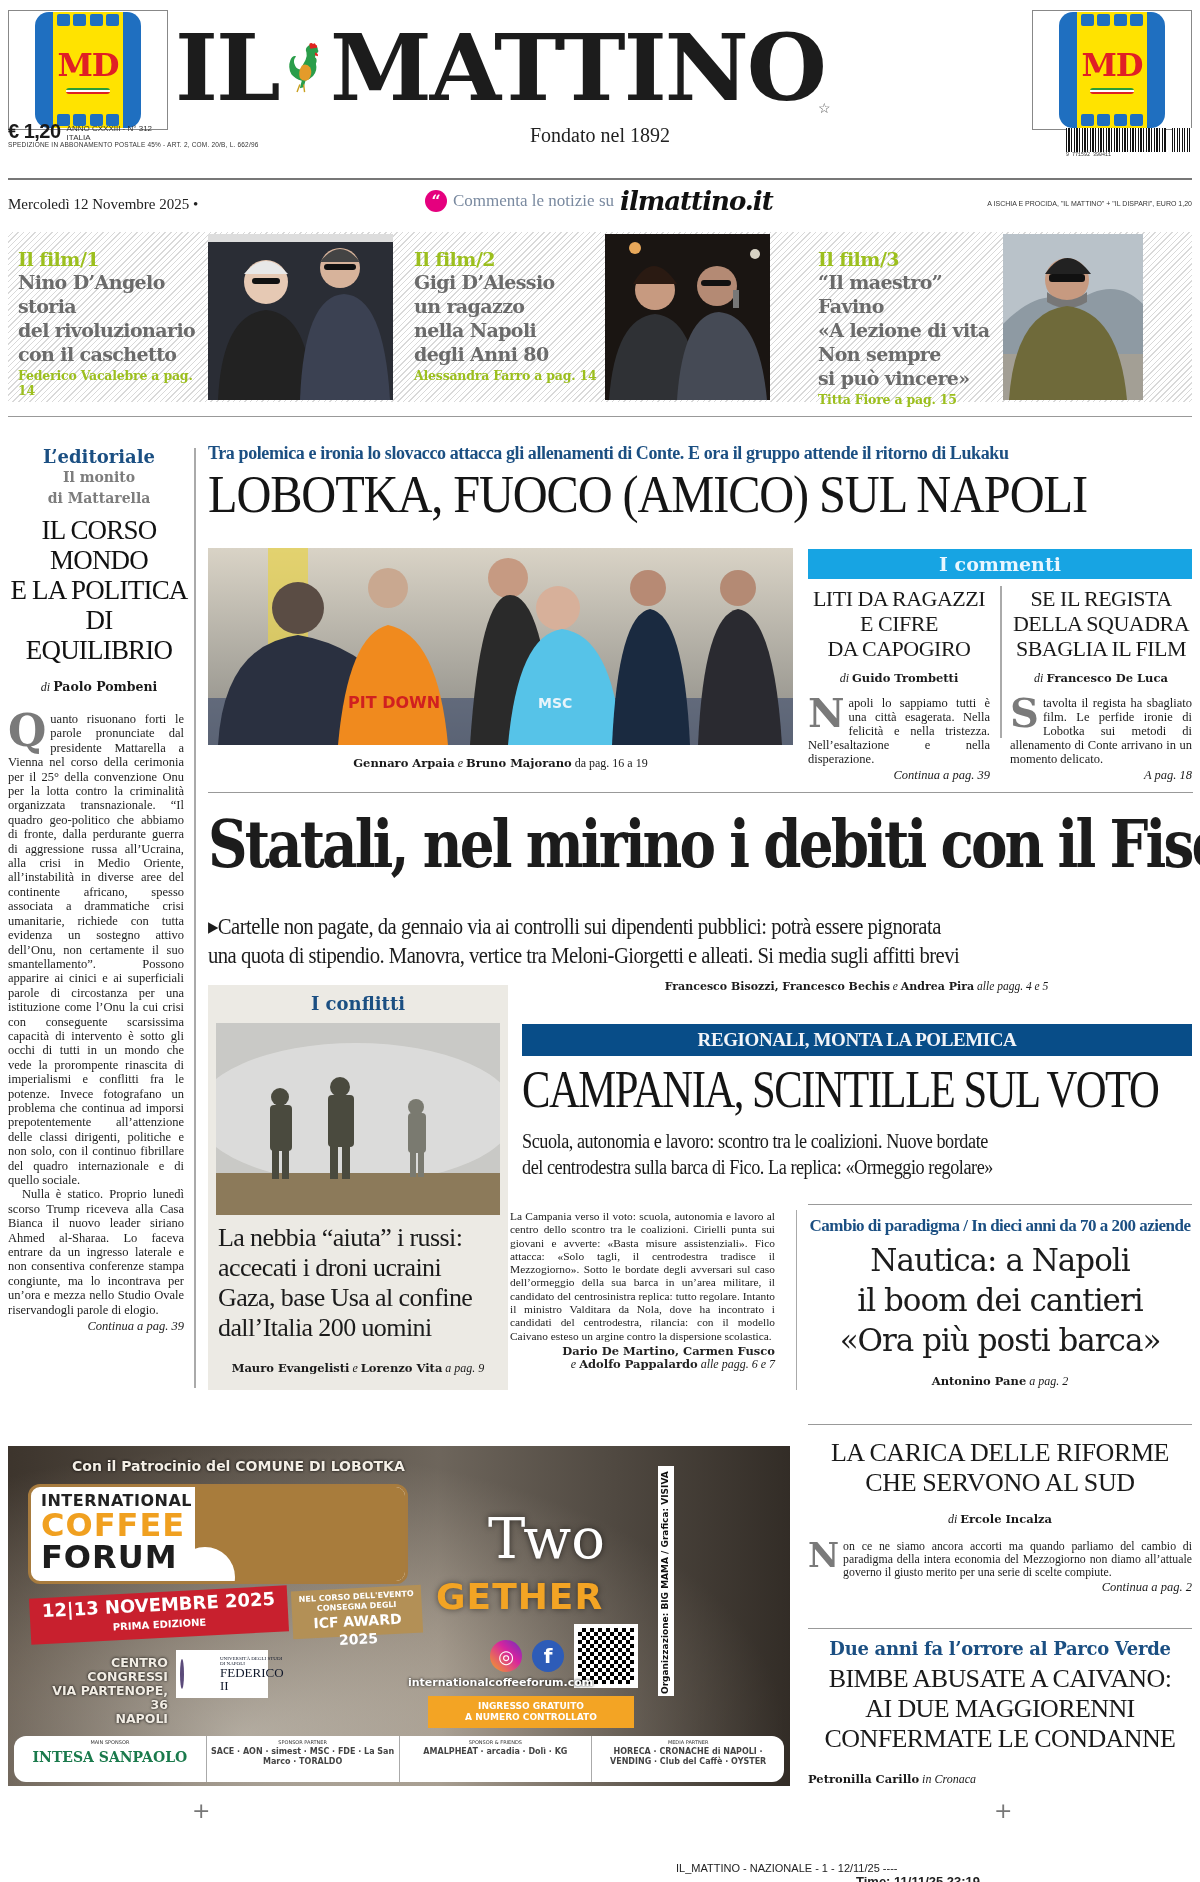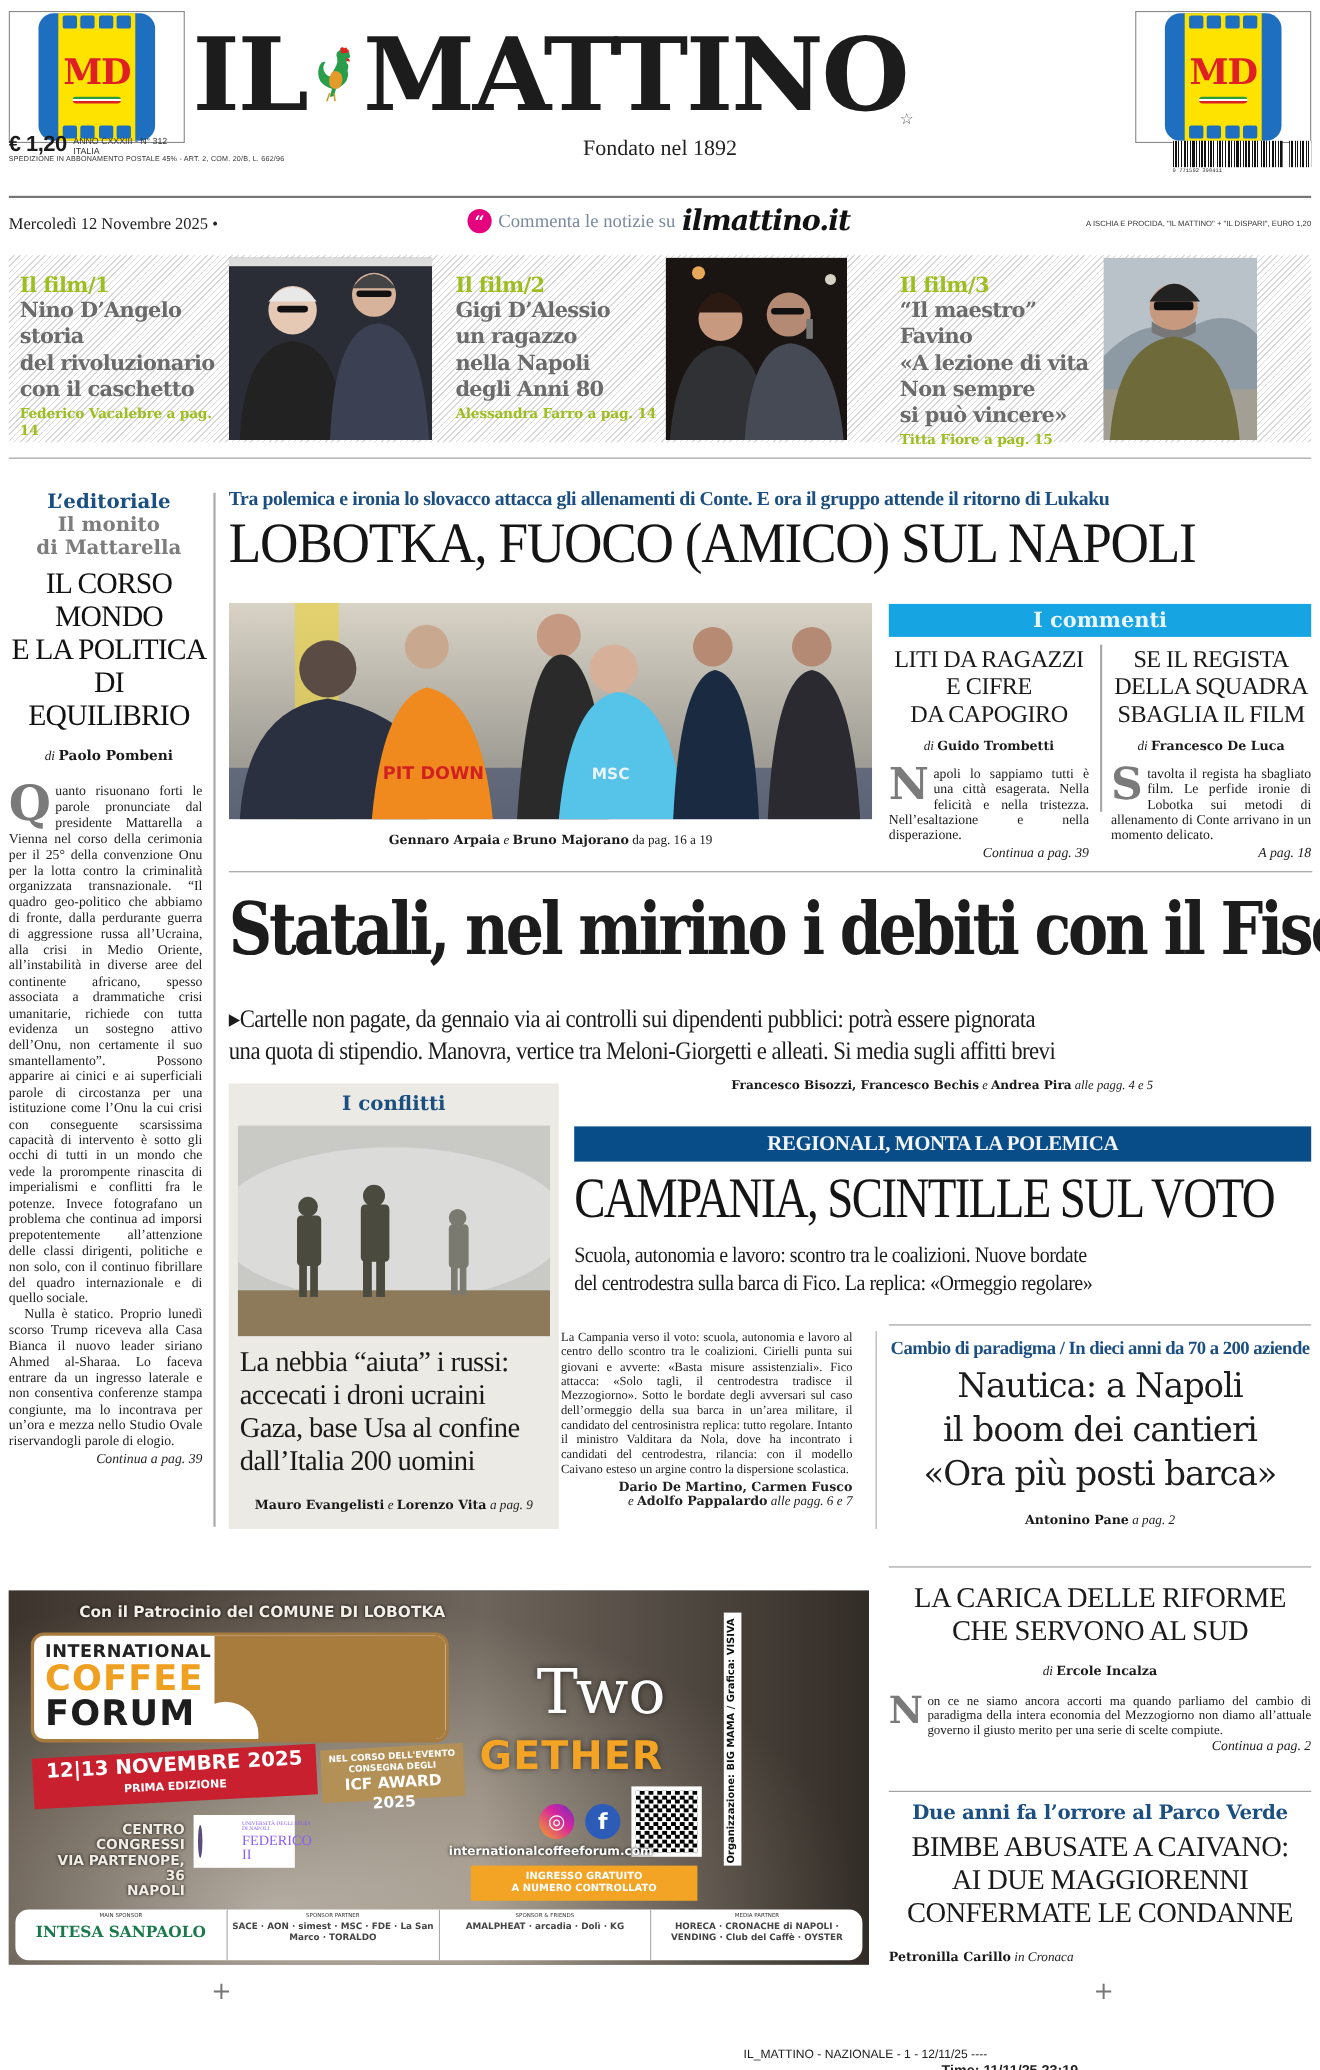--- a/index.html
+++ b/index.html
@@ -45,21 +45,21 @@
     background: repeating-linear-gradient(135deg, #fff 0 3px, #d9d9d9 3px 4px); }
   .film-text { position: absolute; top: 248px; }
   .film-kicker { font-family: "DejaVu Serif", serif; font-weight: bold; font-size: 19px; color: #9cbf1e; letter-spacing: -0.5px; }
   .film-head { font-family: "DejaVu Serif", serif; font-weight: bold; font-size: 19px; line-height: 24px; color: #6b6b6b; letter-spacing: -0.6px; }
   .film-by { font-family: "DejaVu Serif", serif; font-weight: bold; font-size: 12.5px; color: #9cbf1e; margin-top: 2px; letter-spacing: -0.2px; }
   .film-photo { position: absolute; top: 234px; height: 166px; overflow: hidden; }
 
   
   .edit-col { position: absolute; left: 10px; top: 446px; width: 178px; text-align: center; }
   .edit-kicker { font-family: "DejaVu Serif", serif; font-weight: bold; font-size: 18px; color: #1b4f82; }
-  .edit-sub { font-family: "DejaVu Serif", serif; font-weight: bold; font-size: 18px; line-height: 21px; color: #7d7d7d; }
+  .edit-sub { font-family: "DejaVu Serif", serif; font-weight: bold; font-size: 14px; line-height: 21px; color: #7d7d7d; }
   .edit-title { font-size: 27px; line-height: 30px; color: #111; margin-top: 6px; letter-spacing: -0.8px; }
   .byline { font-size: 13px; margin-top: 14px; }
   .byline i { font-size: 12px; }
   .byline b { font-family: "DejaVu Serif", serif; font-size: 12.5px; }
   .edit-body { position: absolute; left: 8px; top: 712px; width: 176px; font-size: 12.5px; line-height: 14.4px; text-align: justify; hyphens: auto; color: #222; }
   .dropcap { float: left; font-size: 44px; line-height: 34px; font-weight: bold; color: #7a7a7a; margin: 2px 4px 0 0; font-family: "DejaVu Serif", serif; }
   .cont { text-align: right; font-style: italic; font-size: 12.5px; margin-top: 2px; }
   .vrule { position: absolute; width: 2px; background: #aaa; }
 
   
@@ -136,21 +136,21 @@
   .ad-people span { position: absolute; background: #fff; border-radius: 50%; }
   .ad-date { position: absolute; left: 22px; top: 146px; width: 258px; height: 46px; background: #c8202e; color: #fff; transform: rotate(-3deg); text-align: center; font-family: "DejaVu Sans", sans-serif; font-weight: bold; }
   .ad-date .d1 { font-size: 18px; line-height: 26px; }
   .ad-date .d2 { font-size: 10px; line-height: 14px; }
   .ad-award { position: absolute; left: 284px; top: 142px; width: 130px; height: 48px; background: #b39056; color: #fff; transform: rotate(-3deg); text-align: center; font-family: "DejaVu Sans", sans-serif; font-weight: bold; }
   .ad-award .a1 { font-size: 8px; line-height: 10px; padding-top: 4px; }
   .ad-award .a2 { font-size: 14px; line-height: 18px; }
   .ad-centro { position: absolute; left: 40px; top: 210px; width: 120px; text-align: right; font-family: "DejaVu Sans", sans-serif; font-weight: bold; font-size: 12.5px; line-height: 14px; color: #f2ede4; text-shadow: 0 0 3px #000; }
   .ad-federico { position: absolute; left: 168px; top: 204px; width: 92px; height: 48px; background: #fff; display: flex; align-items: center; gap: 4px; padding: 4px; }
   .ad-seal { width: 30px; height: 30px; border-radius: 50%; border: 2px solid #5b4b7a; }
-  .ad-fedtext { font-size: 13px; color: #8b5cf6; line-height: 1; margin-left: 32px; }
+  .ad-fedtext { font-size: 13px; color: #0f172a; line-height: 1; margin-left: 32px; }
   .ad-fedtext small { display: block; font-size: 5px; }
   .ad-two { position: absolute; left: 480px; top: 60px; font-family: "DejaVu Serif", serif; font-size: 56px; color: #fff; text-shadow: 0 0 6px rgba(0,0,0,.6); }
   .ad-gether { position: absolute; left: 428px; top: 130px; font-family: "DejaVu Sans", sans-serif; font-weight: bold; font-size: 36px; color: #f3a424; letter-spacing: 1px; text-shadow: 0 0 6px rgba(0,0,0,.5); }
   .ad-ig { position: absolute; left: 482px; top: 194px; width: 32px; height: 32px; border-radius: 50%; background: linear-gradient(45deg, #f5a623, #d6249f 60%, #6b2fbd); color: #fff; font-size: 18px; display:flex; align-items:center; justify-content:center; font-family:"DejaVu Sans",sans-serif; }
   .ad-fb { position: absolute; left: 524px; top: 194px; width: 32px; height: 32px; border-radius: 50%; background: #2d5cb8; color: #fff; font-weight: bold; font-size: 20px; display:flex; align-items:center; justify-content:center; font-family:"DejaVu Sans",sans-serif; }
   .ad-qr { position: absolute; left: 566px; top: 178px; width: 64px; height: 64px; background: #fff; padding: 4px; }
   .ad-qr div { width: 100%; height: 100%; background:
       conic-gradient(#000 25%, #fff 0 50%, #000 0 75%, #fff 0) 0 0/8px 8px; }
   .ad-url { position: absolute; left: 400px; top: 230px; font-family: "DejaVu Sans", sans-serif; font-size: 11px; font-weight: bold; color: #fff; text-shadow: 0 0 3px #000; }
   .ad-ingresso { position: absolute; left: 420px; top: 250px; width: 206px; height: 32px; background: #f3a424; color: #fff; text-align: center; font-family: "DejaVu Sans", sans-serif; font-weight: bold; font-size: 9px; line-height: 11px; padding-top: 5px; }

